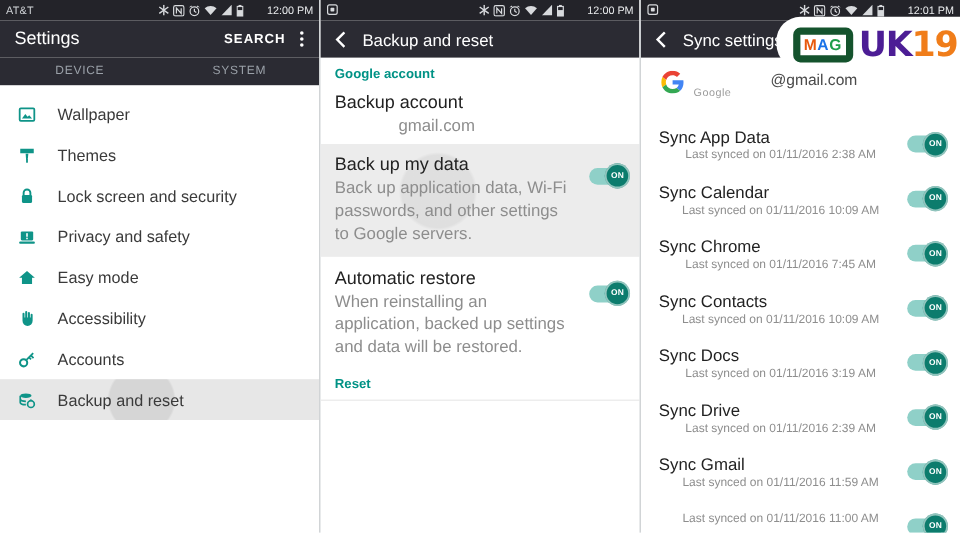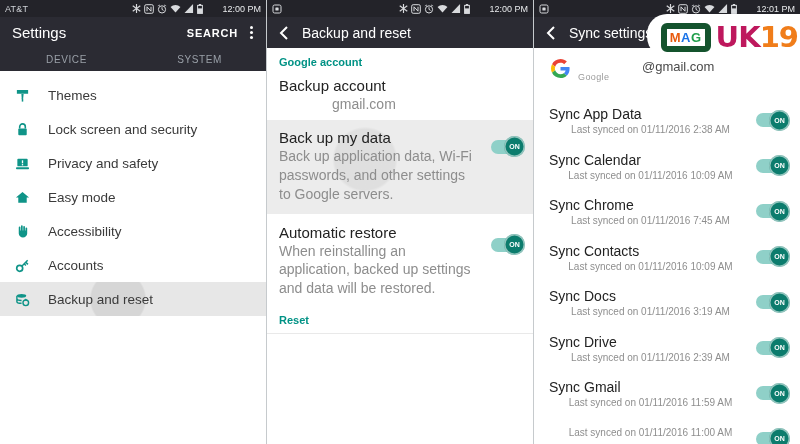--- a/index.html
+++ b/index.html
@@ -78,21 +78,21 @@
   .syncrow .ydetail{font-size:10px;color:#8e8e8e;margin-top:2px;white-space:nowrap;text-align:center;}
   .syncrow .toggle{position:absolute;right:14px;top:13px;}
 
   
   .watermark{position:absolute;top:14px;right:0;height:46px;z-index:6;background:#fff;
     border-radius:20px 0 0 24px;display:flex;align-items:center;gap:5px;padding:0 2px 0 14px;}
   .mag-badge{border:6px solid #14532d;border-radius:6px;padding:0 3px;font-size:13px;font-weight:bold;
     letter-spacing:.5px;line-height:17px;}
   .mag-badge .m{color:#e8590c;} .mag-badge .a{color:#1a73e8;} .mag-badge .g{color:#1e9e4a;}
   .wm-type{font-size:29px;font-weight:bold;letter-spacing:-1px;font-family:"DejaVu Sans",sans-serif;}
-  .wm-gray{color:#be185d;text-align:right;} .wm-orange{color:#f07d1a;}
+  .wm-gray{color:#4c1d95;text-align:right;} .wm-orange{color:#f07d1a;}
 
   .ic{stroke:#d8dadd;fill:none;stroke-width:1;}
   .icf{fill:#d8dadd;stroke:none;}
 </style>
 </head>
 <body>
 
 <div class="screen">
 
   <section class="panel">
@@ -149,20 +149,29 @@
         <span class="overflow-btn"></span>
       </span>
     </div>
 
     <div class="tabbar">
       <span class="tab">DEVICE</span>
       <span class="tab">SYSTEM</span>
     </div>
 
     <div class="setting-list">
+      <div class="srow">
+        <span class="licon">
+            <svg width="15" height="15" viewBox="0 0 16 16">
+              <rect x="1.5" y="2.5" width="13" height="11" rx="1" fill="none" stroke="#0f9488" stroke-width="1.6"></rect>
+              <path fill="#0f9488" d="M3.5 11.5 L6.5 7.5 L8.5 10 L10 8.5 L12.5 11.5 Z"></path>
+            </svg>
+          </span>
+        <span class="rlabel">Wallpaper</span>
+      </div>
       <div class="srow">
         <span class="licon">
             <svg width="15" height="15" viewBox="0 0 16 16">
               <path fill="#0f9488" d="M2 2 h12 v4 h-12 Z M6.8 6.5 h2.4 l-0.4 4 a1.6 1.6 0 0 1 -1.6 1.5 h0 Z"></path>
               <rect x="7.2" y="11" width="1.6" height="3.5" fill="#0f9488"></rect>
             </svg>
           </span>
         <span class="rlabel">Themes</span>
       </div>
       <div class="srow">

